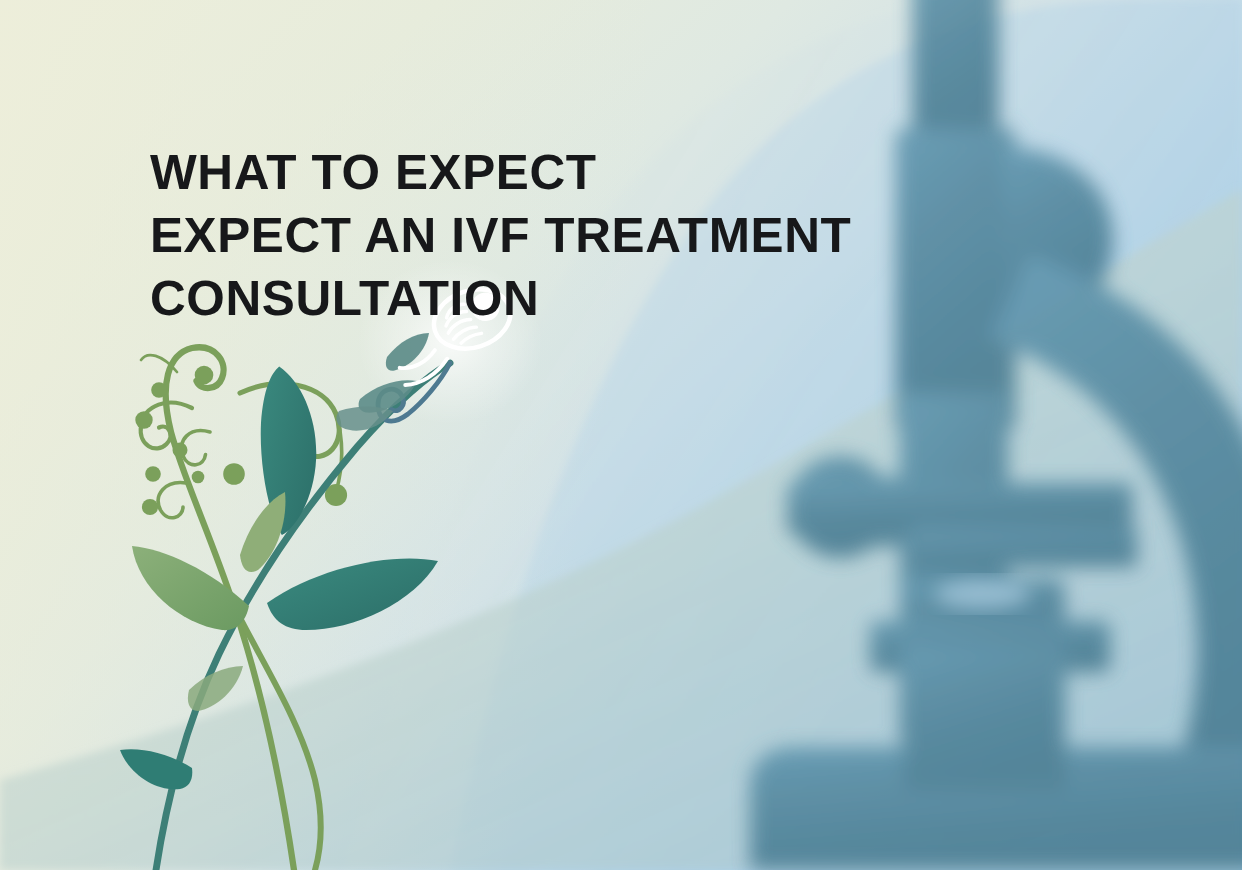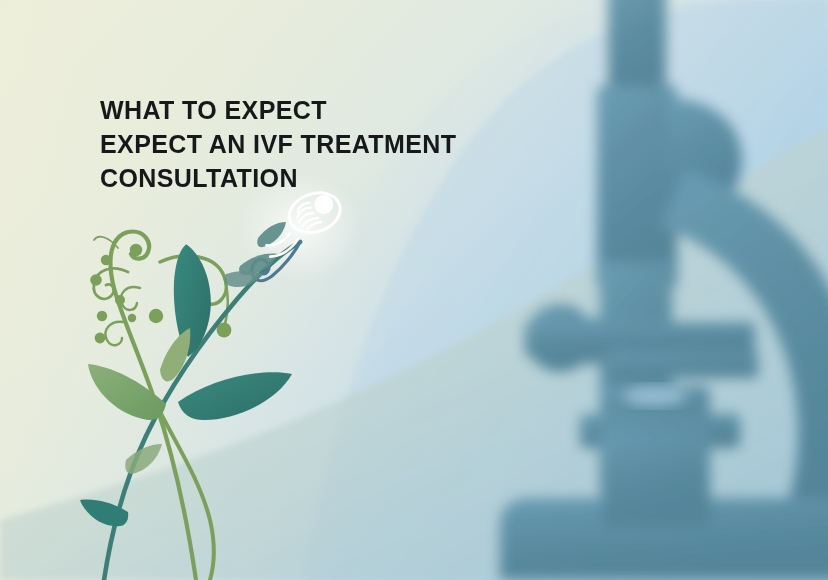--- a/index.html
+++ b/index.html
@@ -32,21 +32,21 @@
     left: 100px;
     top: 98px;
     width: 420px;
     z-index: 40;
     line-height: 1.0;
   }
   #headline .hl-line {
     display: block;
     font-family: "Liberation Sans", sans-serif;
     font-weight: bold;
-    font-size: 25px;
+    font-size: 33px;
     letter-spacing: 0.4px;
     color: #17181a;
     margin: 0 0 9px 0;
     white-space: nowrap;
   }
   #headline .hl-line:last-child { margin-bottom: 0; }
 </style>
 </head>
 <body>
 

